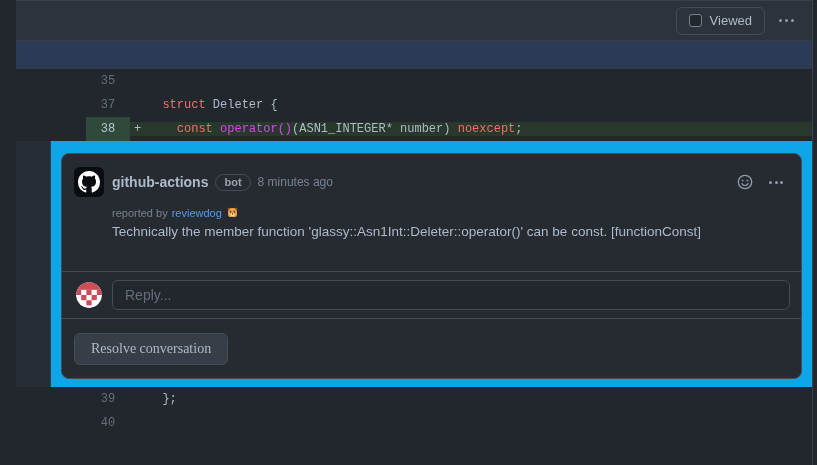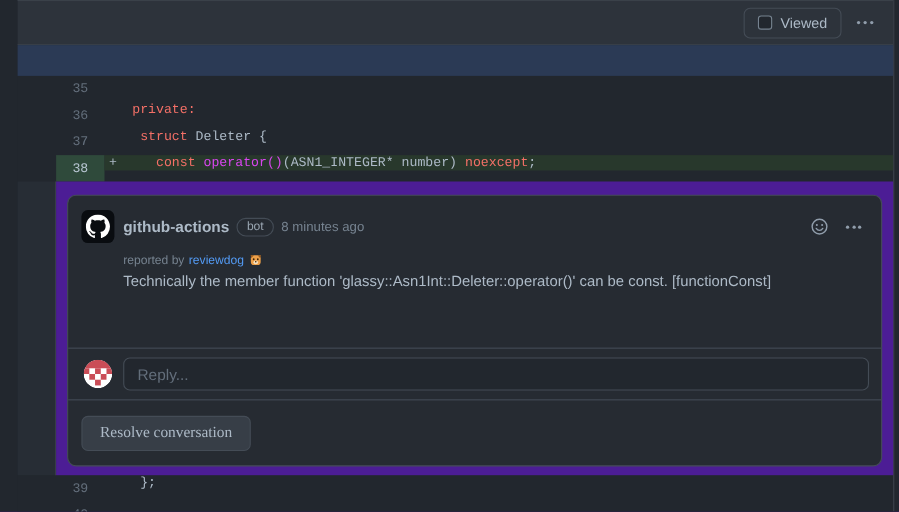--- a/index.html
+++ b/index.html
@@ -20,61 +20,61 @@
   .checkbox { width:13px; height:13px; border:1px solid #768390; border-radius:3px;
     background:#22272e; display:inline-block; }
   .kebab-btn { background:transparent; border:none; display:flex; gap:3px;
     align-items:center; padding:6px 4px; cursor:pointer; }
   .kebab-btn .dot { width:3px; height:3px; border-radius:50%; background:#909dab; }
 
   
   .hunk-row { height:28px; background:#2b3a55; width:100%; }
 
   
-  .drow { display:flex; height:24px; align-items:flex-start;
-    font-family:"Liberation Mono","DejaVu Sans Mono",monospace; font-size:12px; }
+  .drow { display:flex; height:24px; align-items:center;
+    font-family:"Liberation Mono","DejaVu Sans Mono",monospace; font-size:12px;margin-left:35px; }
   .old-cell { width:35px; border-right:1px solid #373e47; flex:none; }
   .num { width:44px; flex:none; color:#636e7b; text-align:center;
     line-height:24px; font-size:12px; }
   .codecell { flex:1; display:flex; align-items:center; padding-left:4px;
     color:#adbac7; white-space:pre; }
   .sign { display:inline-block; width:14px; color:#adbac7; }
   .tok { white-space:pre; }
   .kw { color:#f47067; }
   .fn { color:#d946ef; }
   .row-add .old-cell { background:#422a2e; }
   .row-add .num { background:#2f4a3b; color:#b7c5d1; }
   .row-add .codecell { background:#28382c; }
 
   
   .thread-row { display:flex; align-items:stretch; }
   .thread-left { width:35px; flex:none; background:#272d35;
     border-right:1px solid #373e47; }
-  .thread-main { flex:1; background:#4c1d95; padding:12px 10px 8px 10px; }
+  .thread-main { flex:1; background:#0ea5e9; padding:12px 10px 8px 10px; }
   .thread-box { border:1px solid #444c56; border-radius:8px; background:#262b32; }
   .c-comment { height:117px; padding:13px 16px 0 12px; }
   .c-head { display:flex; align-items:center; }
   .octo-avatar { width:30px; height:30px; border-radius:6px; background:#090c10;
     flex:none; display:flex; align-items:center; justify-content:center; }
   .author { margin-left:8px; font-weight:bold; font-size:14px; color:#adbac7;
     text-decoration:none; }
   .bot-badge { margin-left:7px; border:1px solid #444c56; border-radius:10px;
-    padding:1px 8px 2px; font-size:11px; color:#99a5b1; }
+    padding:1px 8px 2px; font-size:11px; color:#99a5b1;font-weight:bold; }
   .timestamp { margin-left:7px; font-size:12px; color:#768390; text-decoration:none; }
   .head-icons { margin-left:auto; display:flex; align-items:center; gap:12px; }
   .icon-btn { background:none; border:none; cursor:pointer; padding:2px;
     display:flex; align-items:center; }
   .mini-kebab { display:flex; gap:2.5px; }
   .mini-kebab .dot { width:3px; height:3px; border-radius:50%; background:#909dab; }
   .c-meta { margin:9px 0 3px 38px; font-size:11px; color:#768390;
     display:flex; align-items:center; gap:4px;text-align:center; }
   .reporter-link { color:#539bf5; text-decoration:none; }
   .c-body { margin-left:38px; font-size:13.5px; line-height:19px; color:#adbac7; }
   .c-reply { height:47px; border-top:1px solid #444c56; display:flex;
-    align-items:center; gap:10px; padding:0 11px 0 14px;margin-top:21px; }
+    align-items:center; gap:10px; padding:0 11px 0 14px; }
   .identicon { width:26px; height:26px; border-radius:50%; flex:none; }
   .reply-input { flex:1; height:30px; background:#22272e; border:1px solid #444c56;
     border-radius:6px; padding:0 12px; color:#adbac7; font-size:14px;
     font-family:inherit; outline:none; }
   .reply-input::placeholder { color:#636e7b; }
   .c-resolve { height:60px; border-top:1px solid #444c56; padding:14px 12px; }
   .resolve-btn { height:32px; padding:0 16px; background:#373e47;
     border:1px solid #444c56; border-radius:6px; color:#adbac7; font-size:14px;
     cursor:pointer; font-family:Liberation Serif, serif; }
 </style>
@@ -97,25 +97,20 @@
     </div>
 
     <div class="hunk-row"></div>
 
     <div class="drow">
       <div class="old-cell"></div>
       <div class="num">35</div>
       <div class="codecell"><span class="sign"></span></div>
     </div>
 
-    <div class="drow">
-      <div class="old-cell"></div>
-      <div class="num">36</div>
-      <div class="codecell"><span class="sign"></span><span class="tok"> </span><span class="tok kw">private:</span></div>
-    </div>
 
     <div class="drow">
       <div class="old-cell"></div>
       <div class="num">37</div>
       <div class="codecell"><span class="sign"></span><span class="tok">  </span><span class="tok kw">struct</span><span class="tok"> Deleter {</span></div>
     </div>
 
     <div class="drow row-add">
       <div class="old-cell"></div>
       <div class="num">38</div>

